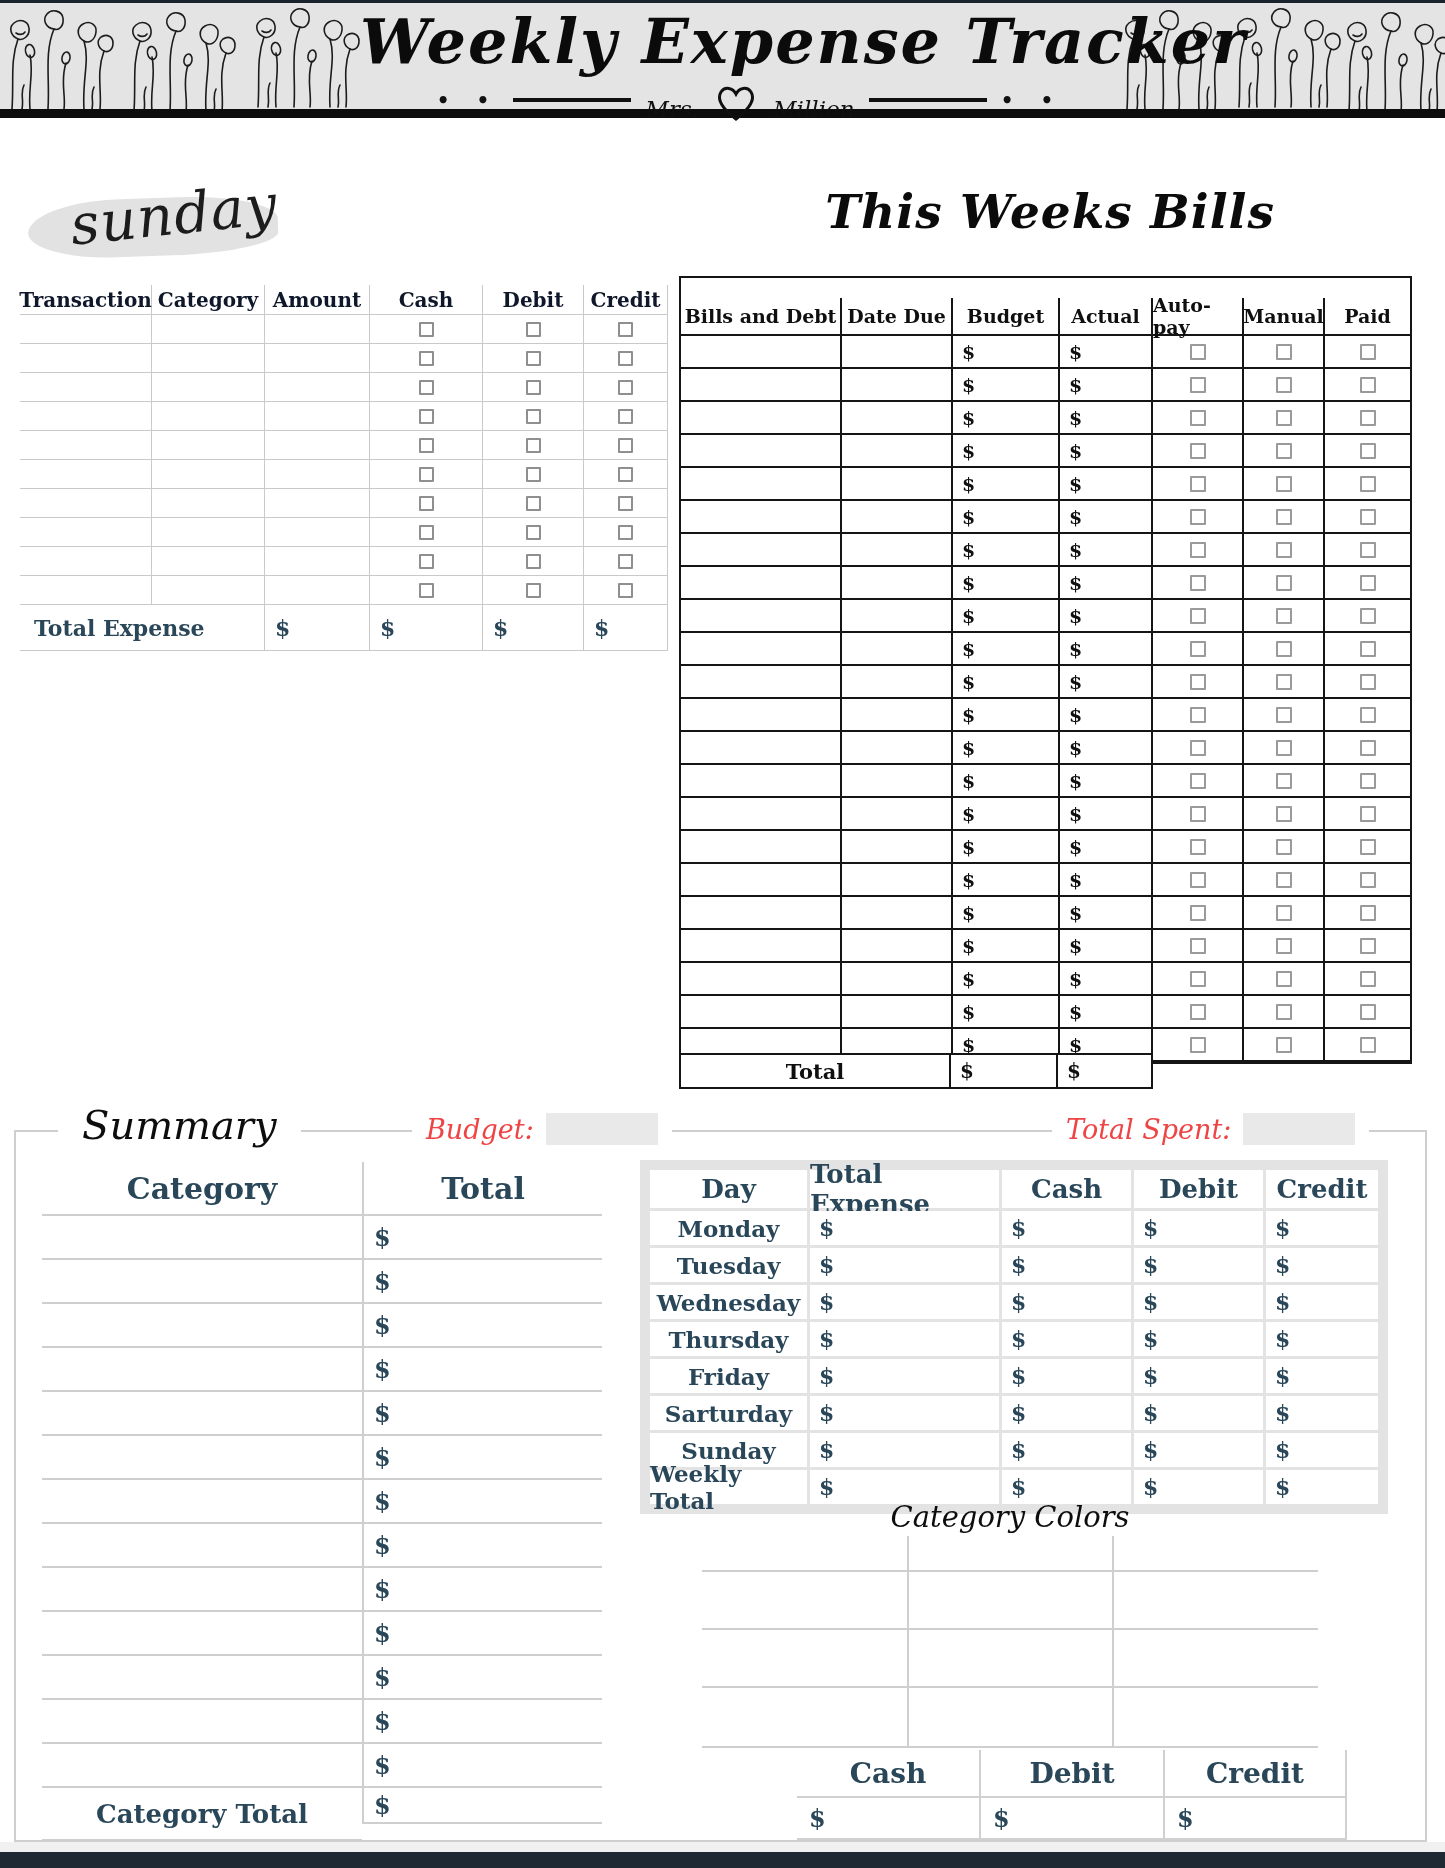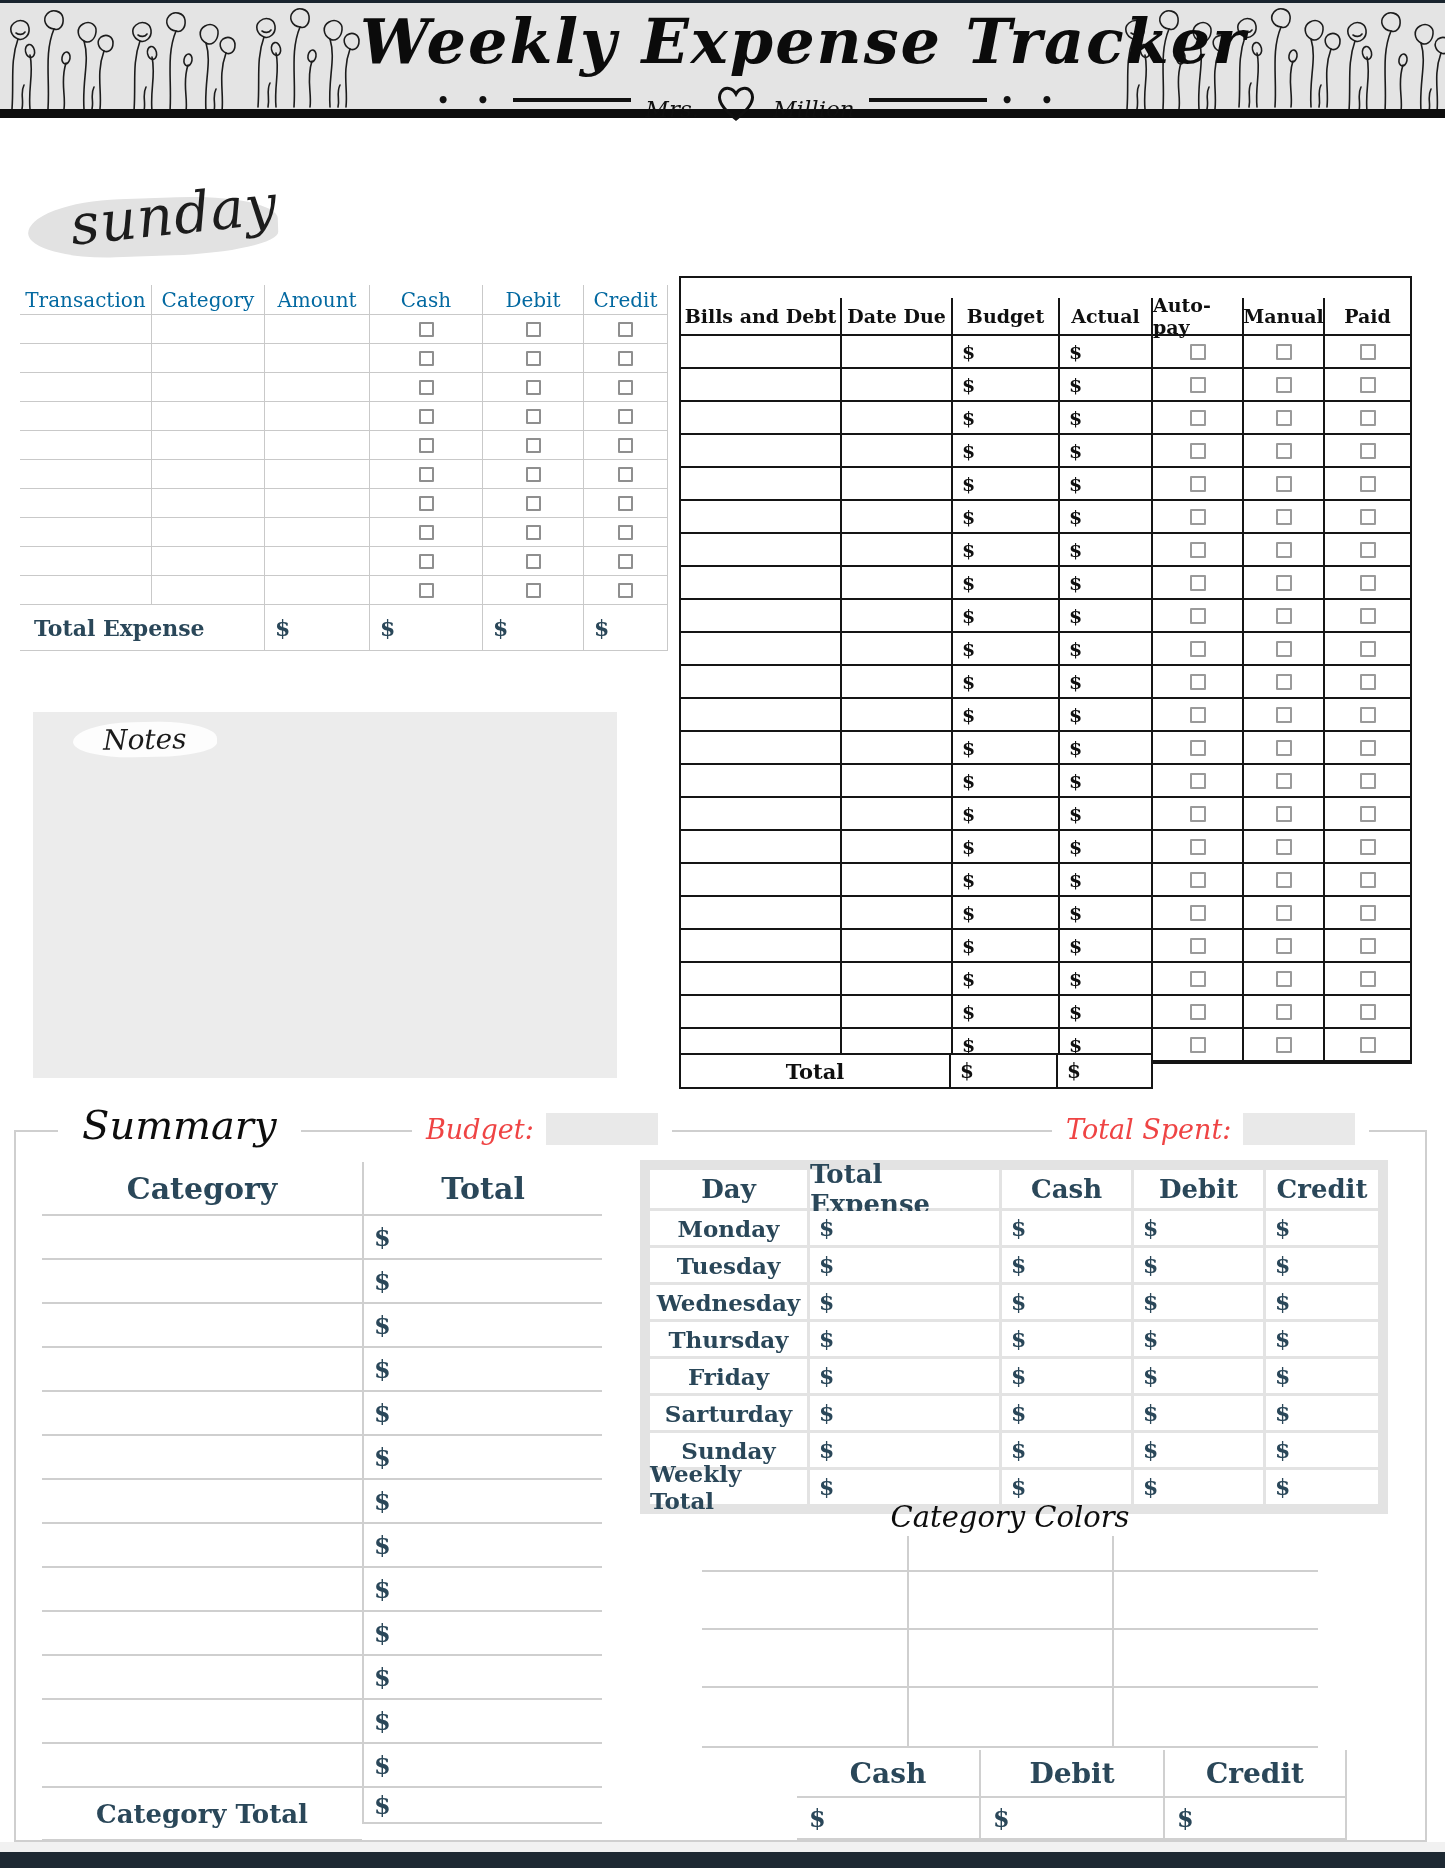--- a/index.html
+++ b/index.html
@@ -25,21 +25,21 @@
   .sunday { position:absolute; left:28px; top:166px; width:255px; height:112px; }
   .sunday-brush { position:absolute; left:0; top:32px; width:250px; height:58px; background:#e2e2e2;
                   border-radius:48% 52% 55% 45% / 70% 55% 45% 60%; transform:rotate(-2deg); }
   .sunday-word { position:absolute; left:42px; top:16px; font-style:italic; font-size:56px;
                  color:#1c1c1c; transform:rotate(-6deg); letter-spacing:1px; }
 
   
   .tx-table { position:absolute; left:20px; top:285px; width:648px; display:grid;
               grid-template-columns:132px 113px 105px 113px 101px 84px; }
   .tx-h { height:30px; display:flex; align-items:center; justify-content:center;
-          font-weight:normal; font-size:20px; color:#0369a1;
+          font-weight:bold; font-size:20px; color:#0f172a;
           border-right:1px solid #c9c9c9; border-bottom:1px solid #c9c9c9; }
   .tx-c { height:29px; display:flex; align-items:center; justify-content:center;
           border-right:1px solid #c9c9c9; border-bottom:1px solid #c9c9c9; background:#fff; }
   .cb { width:15px; height:15px; border:2px solid #8f8f8f; background:#fff; border-radius:1px; }
   .tx-total-label { grid-column:1 / 3; height:46px; display:flex; align-items:center;
           padding-left:14px; font-weight:bold; font-size:22px; color:#2a4759;
           border-right:1px solid #c9c9c9; border-bottom:1px solid #c9c9c9; }
   .tx-total-cell { height:46px; display:flex; align-items:center; padding-left:10px;
           font-weight:bold; font-size:22px; color:#2a4759;
           border-right:1px solid #c9c9c9; border-bottom:1px solid #c9c9c9; }
@@ -322,24 +322,22 @@
         <span class="cb"></span>
       </div>
 
     <div class="tx-total-label">Total Expense</div>
     <div class="tx-total-cell">$</div>
     <div class="tx-total-cell">$</div>
     <div class="tx-total-cell">$</div>
     <div class="tx-total-cell">$</div>
   </div>
 
-  <div class="notes">
-    <span class="notes-label">Notes</span>
-  </div>
-
+
+  <h2 class="bills-title">This Weeks Bills</h2>
 
   <div class="bills-table">
     <div class="bl-h">Bills and Debt</div>
     <div class="bl-h">Date Due</div>
     <div class="bl-h">Budget</div>
     <div class="bl-h">Actual</div>
     <div class="bl-h">Auto-pay</div>
     <div class="bl-h">Manual</div>
     <div class="bl-h bl-last">Paid</div>
 

